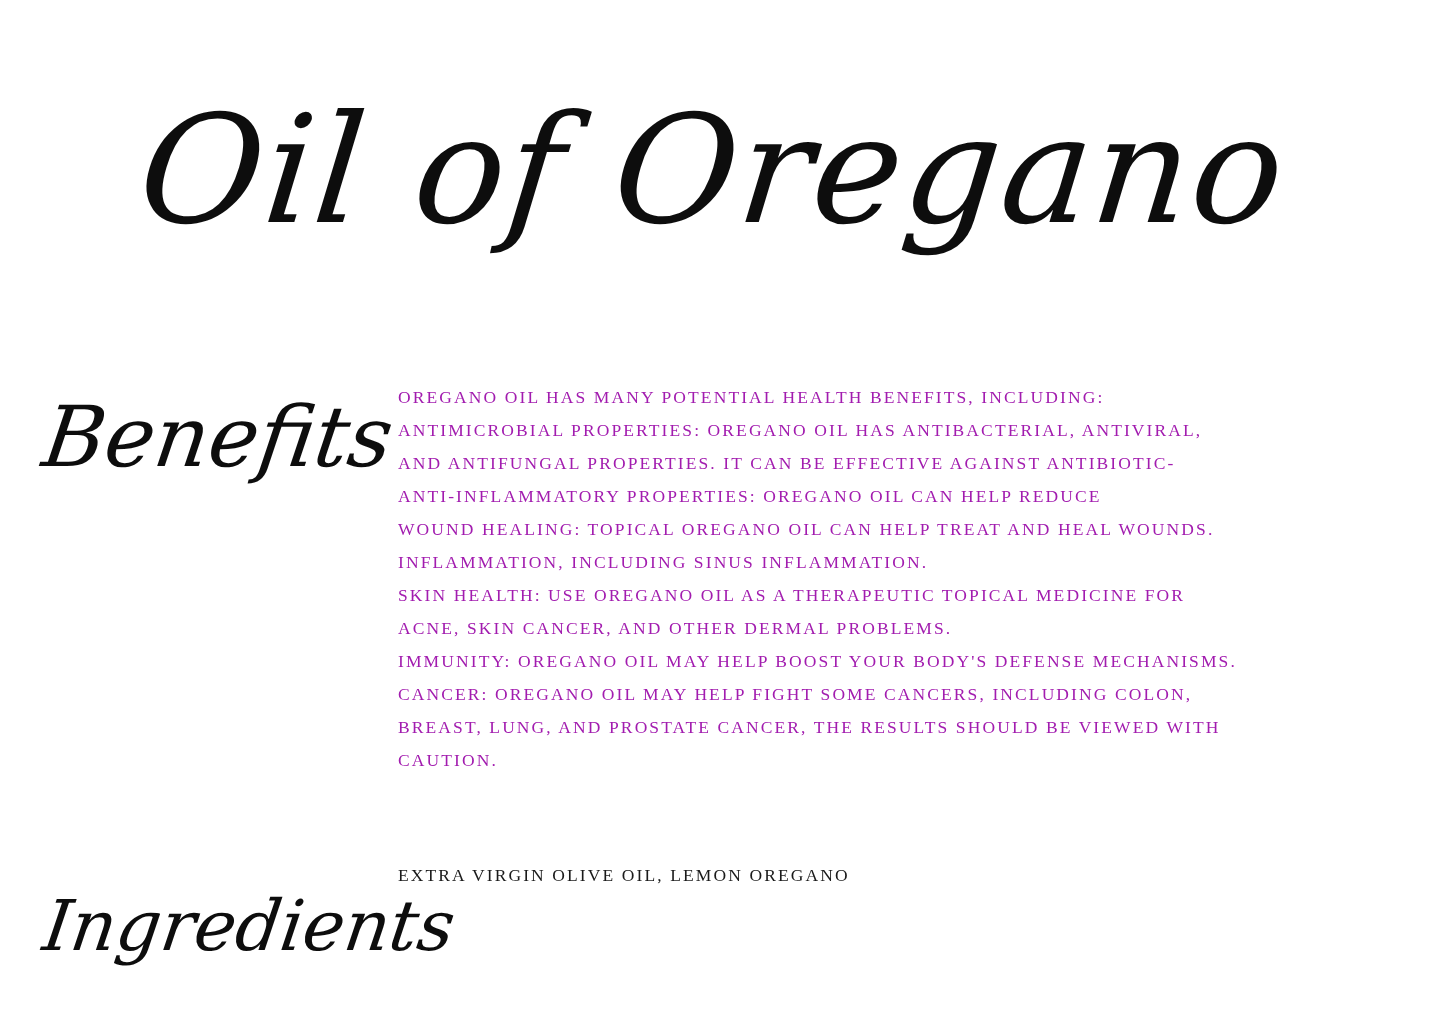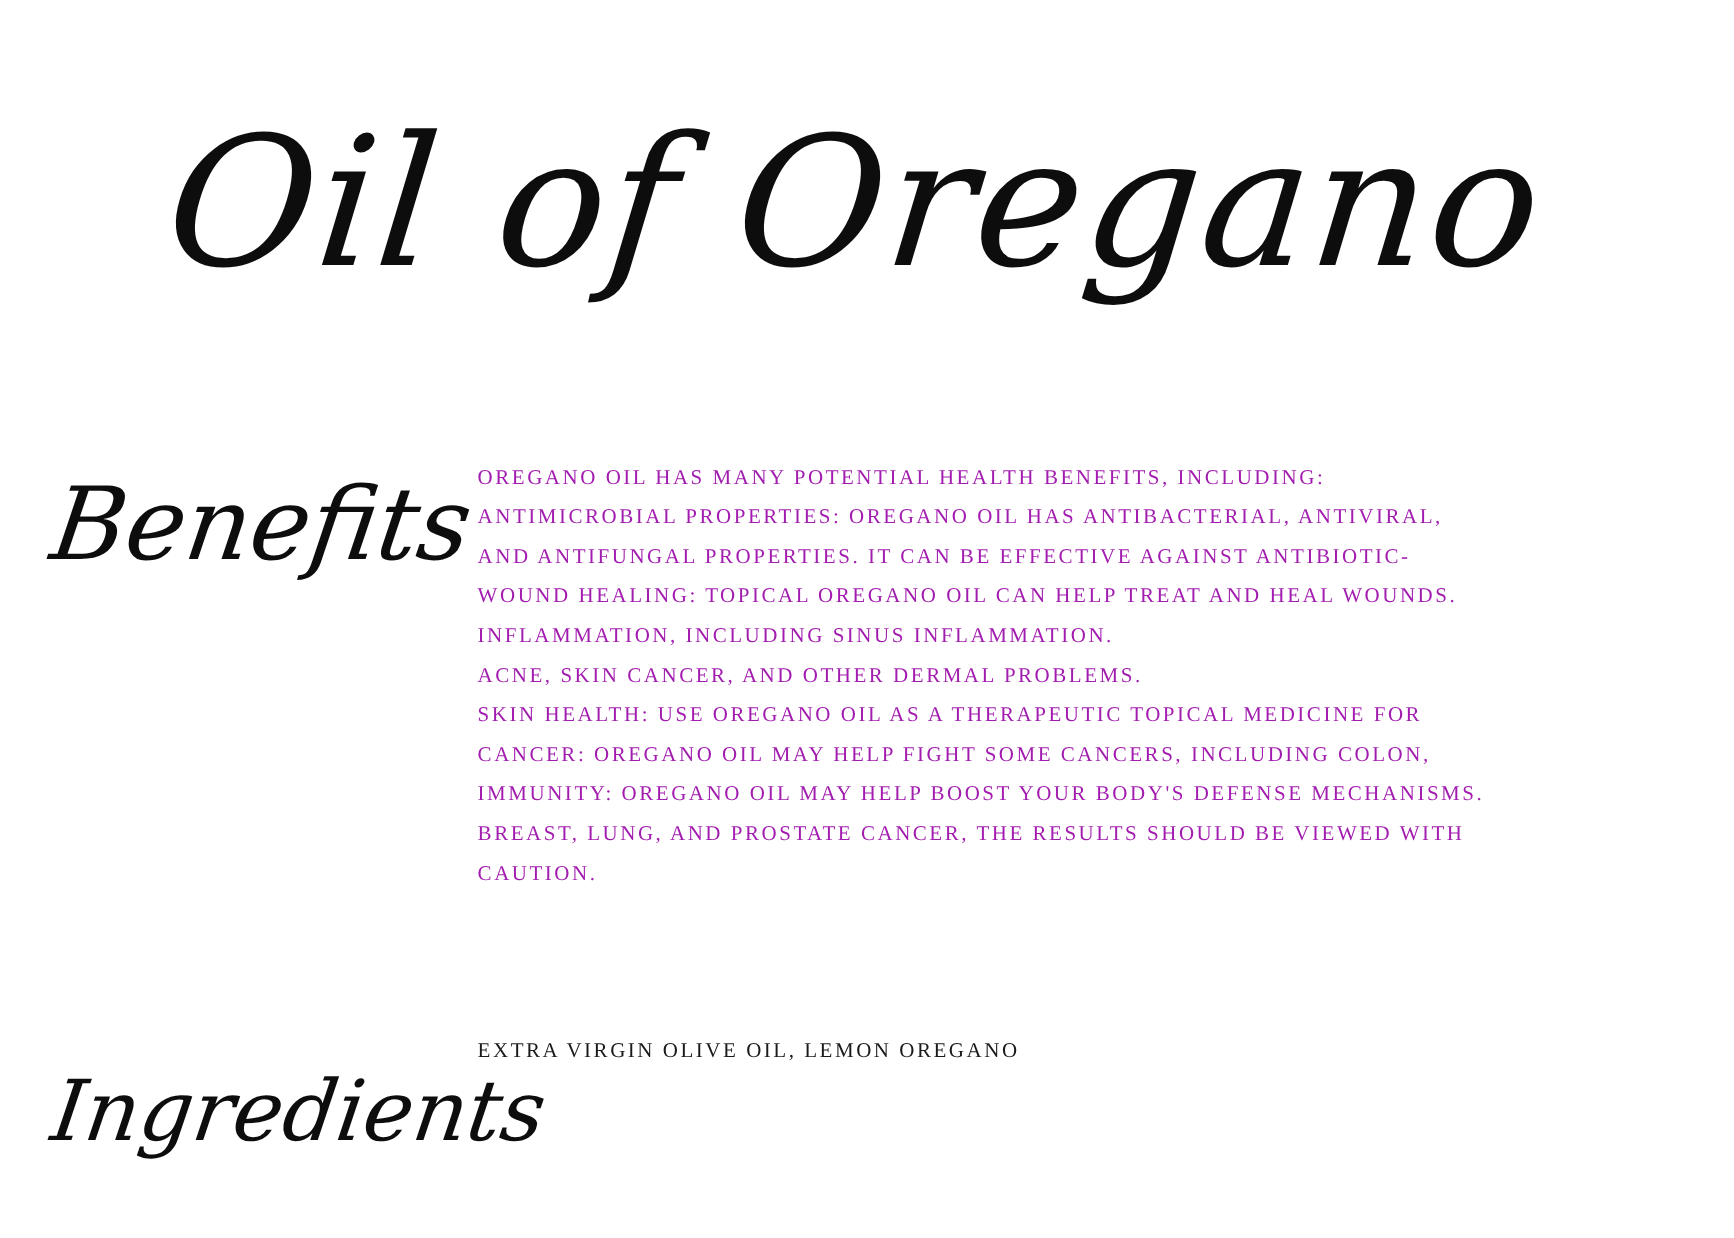--- a/index.html
+++ b/index.html
@@ -100,26 +100,27 @@
 <div class="page">
 
   <div class="title">Oil of Oregano</div>
 
   <div class="script-heading heading-benefits">Benefits</div>
 
   <div class="body-col">
     <div class="body-line">Oregano oil has many potential health benefits, including:</div>
     <div class="body-line">Antimicrobial properties: Oregano oil has antibacterial, antiviral,</div>
     <div class="body-line">and antifungal properties. It can be effective against antibiotic-</div>
+    <div class="body-line">Anti-inflammatory properties: Oregano oil can help reduce</div>
     <div class="body-line">Wound healing: Topical oregano oil can help treat and heal wounds.</div>
     <div class="body-line">inflammation, including sinus inflammation.</div>
+    <div class="body-line">Skin health: Use oregano oil as a therapeutic topical medicine for</div>
     <div class="body-line">acne, skin cancer, and other dermal problems.</div>
-    <div class="body-line">Skin health: Use oregano oil as a therapeutic topical medicine for</div>
+    <div class="body-line">Immunity: Oregano oil may help boost your body's defense mechanisms.</div>
     <div class="body-line">Cancer: Oregano oil may help fight some cancers, including colon,</div>
-    <div class="body-line">Immunity: Oregano oil may help boost your body's defense mechanisms.</div>
     <div class="body-line">breast, lung, and prostate cancer, the results should be viewed with</div>
     <div class="body-line">caution.</div>
   </div>
 
   <div class="script-heading heading-ingredients">Ingredients</div>
 
   <div class="ingredients-col">
     <div class="ingredients-line">Extra virgin olive oil,  lemon  oregano</div>
     <div class="ingredients-gap"></div>
   </div>

